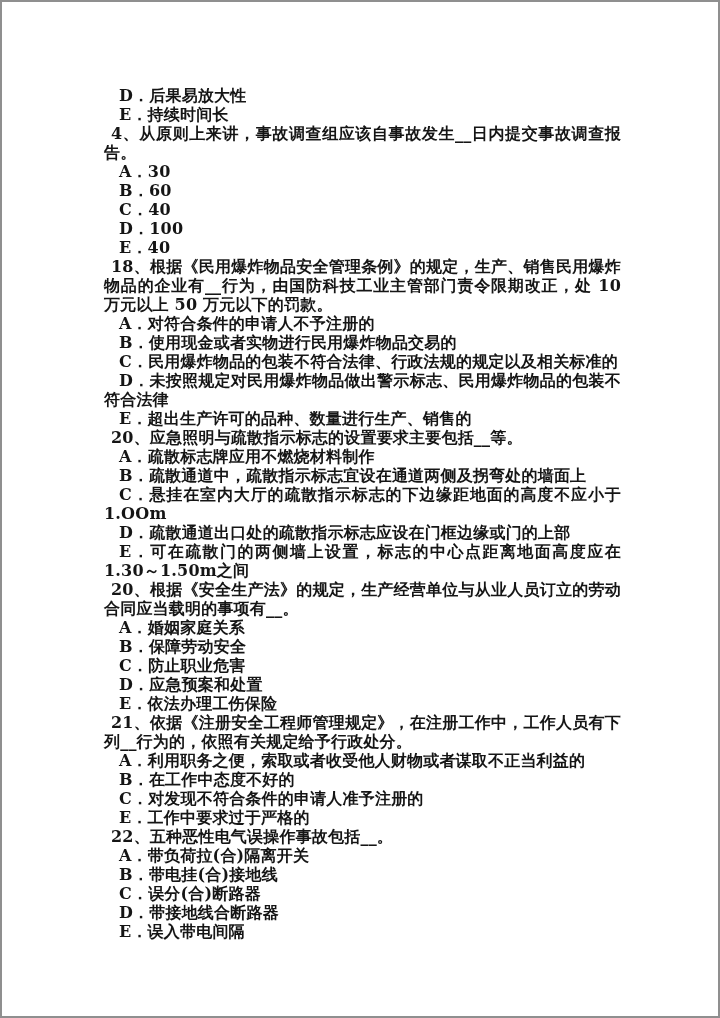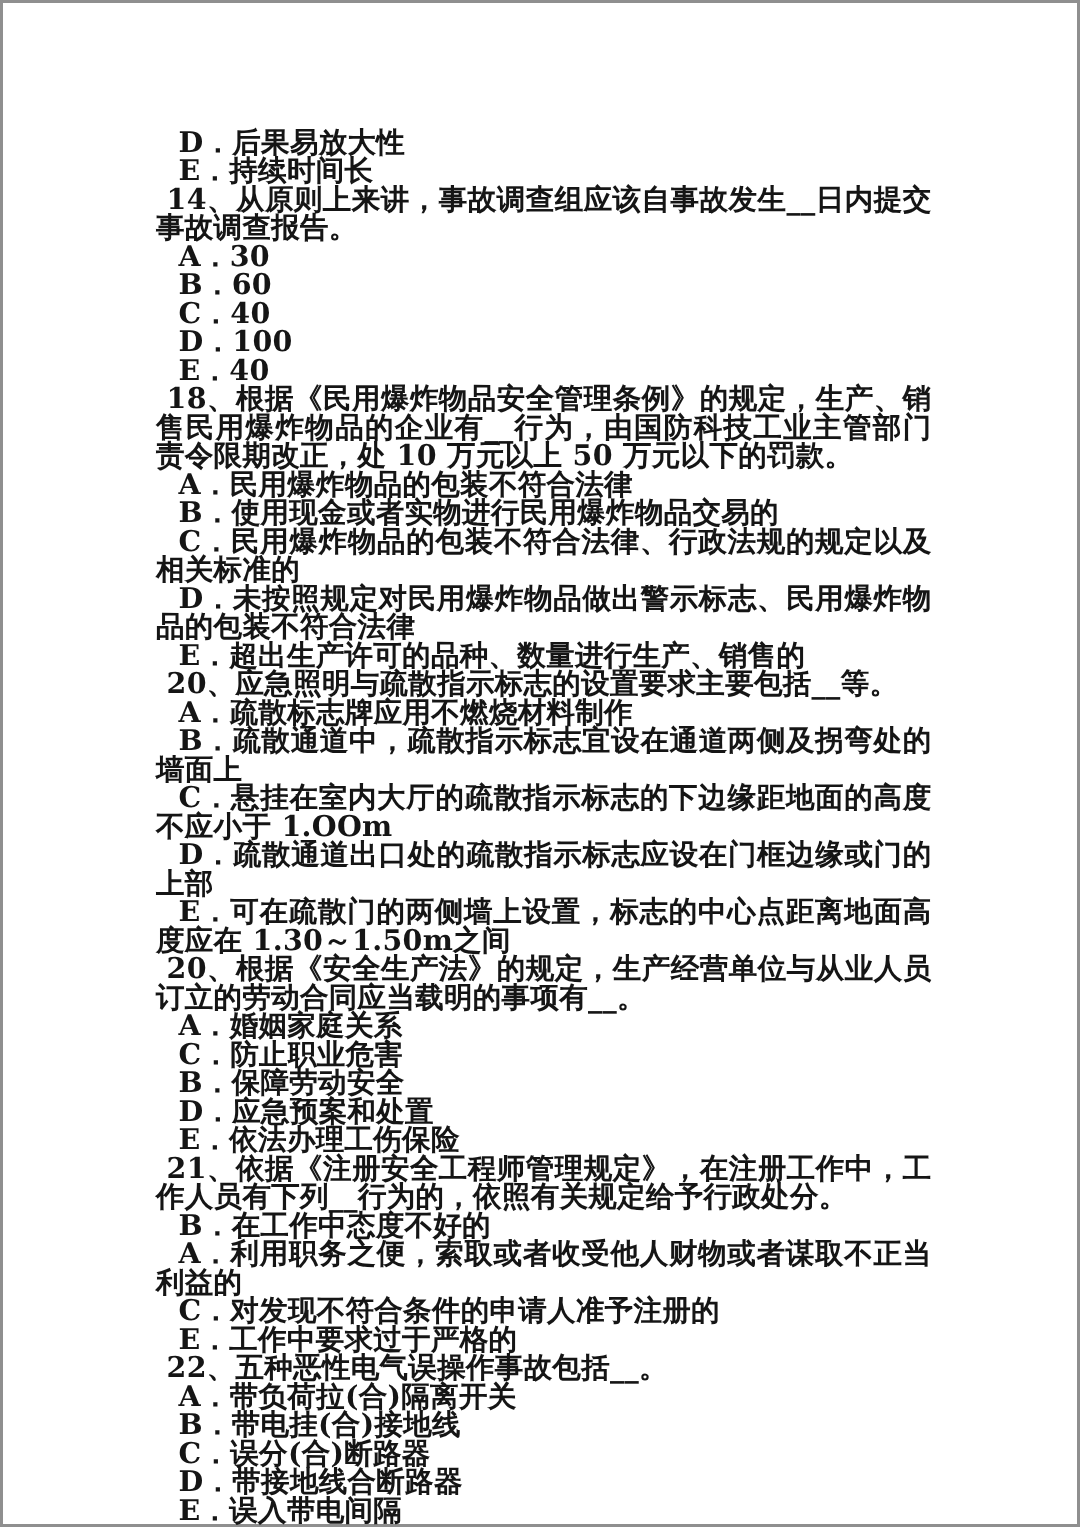--- a/index.html
+++ b/index.html
@@ -20,21 +20,21 @@
     border: 2px solid #8f8f8f;
     background: #ffffff;
   }
   .content {
     position: absolute;
     left: 102px;
     top: 84px;
     width: 517px;
     font-family: "DejaVu Serif", "Liberation Serif", serif;
     font-weight: 700;
-    font-size: 19px;
+    font-size: 16px;
     line-height: 19px;
     color: #151515;
     text-align: justify;
     text-align-last: left;
     letter-spacing: 0.2px;
   }
   .line {
     margin: 0;
     padding: 0;
   }
@@ -48,59 +48,59 @@
 </head>
 <body>
 
 <div class="page">
   <div class="content">
 
     <div class="line option">D．后果易放大性</div>
     <div class="line option">E．持续时间长</div>
 
     <div>
-      <div class="line stem">14、从原则上来讲，事故调查组应该自事故发生__日内提交事故调查报告。</div>
+      <div class="line stem">4、从原则上来讲，事故调查组应该自事故发生__日内提交事故调查报告。</div>
       <div class="line option">A．30</div>
       <div class="line option">B．60</div>
       <div class="line option">C．40</div>
       <div class="line option">D．100</div>
       <div class="line option">E．40</div>
     </div>
 
     <div>
       <div class="line stem">18、根据《民用爆炸物品安全管理条例》的规定，生产、销售民用爆炸物品的企业有__行为，由国防科技工业主管部门责令限期改正，处 10 万元以上 50 万元以下的罚款。</div>
-      <div class="line option">A．民用爆炸物品的包装不符合法律</div>
+      <div class="line option">A．对符合条件的申请人不予注册的</div>
       <div class="line option">B．使用现金或者实物进行民用爆炸物品交易的</div>
       <div class="line option">C．民用爆炸物品的包装不符合法律、行政法规的规定以及相关标准的</div>
       <div class="line option">D．未按照规定对民用爆炸物品做出警示标志、民用爆炸物品的包装不符合法律</div>
       <div class="line option">E．超出生产许可的品种、数量进行生产、销售的</div>
     </div>
 
     <div>
       <div class="line stem">20、应急照明与疏散指示标志的设置要求主要包括__等。</div>
       <div class="line option">A．疏散标志牌应用不燃烧材料制作</div>
       <div class="line option">B．疏散通道中，疏散指示标志宜设在通道两侧及拐弯处的墙面上</div>
       <div class="line option">C．悬挂在室内大厅的疏散指示标志的下边缘距地面的高度不应小于 1.OOm</div>
       <div class="line option">D．疏散通道出口处的疏散指示标志应设在门框边缘或门的上部</div>
       <div class="line option">E．可在疏散门的两侧墙上设置，标志的中心点距离地面高度应在 1.30～1.50m之间</div>
     </div>
 
     <div>
       <div class="line stem">20、根据《安全生产法》的规定，生产经营单位与从业人员订立的劳动合同应当载明的事项有__。</div>
       <div class="line option">A．婚姻家庭关系</div>
+      <div class="line option">B．保障劳动安全</div>
       <div class="line option">C．防止职业危害</div>
-      <div class="line option">B．保障劳动安全</div>
       <div class="line option">D．应急预案和处置</div>
       <div class="line option">E．依法办理工伤保险</div>
     </div>
 
     <div>
       <div class="line stem">21、依据《注册安全工程师管理规定》，在注册工作中，工作人员有下列__行为的，依照有关规定给予行政处分。</div>
+      <div class="line option">A．利用职务之便，索取或者收受他人财物或者谋取不正当利益的</div>
       <div class="line option">B．在工作中态度不好的</div>
-      <div class="line option">A．利用职务之便，索取或者收受他人财物或者谋取不正当利益的</div>
       <div class="line option">C．对发现不符合条件的申请人准予注册的</div>
       <div class="line option">E．工作中要求过于严格的</div>
     </div>
 
     <div>
       <div class="line stem">22、五种恶性电气误操作事故包括__。</div>
       <div class="line option">A．带负荷拉(合)隔离开关</div>
       <div class="line option">B．带电挂(合)接地线</div>
       <div class="line option">C．误分(合)断路器</div>
       <div class="line option">D．带接地线合断路器</div>

